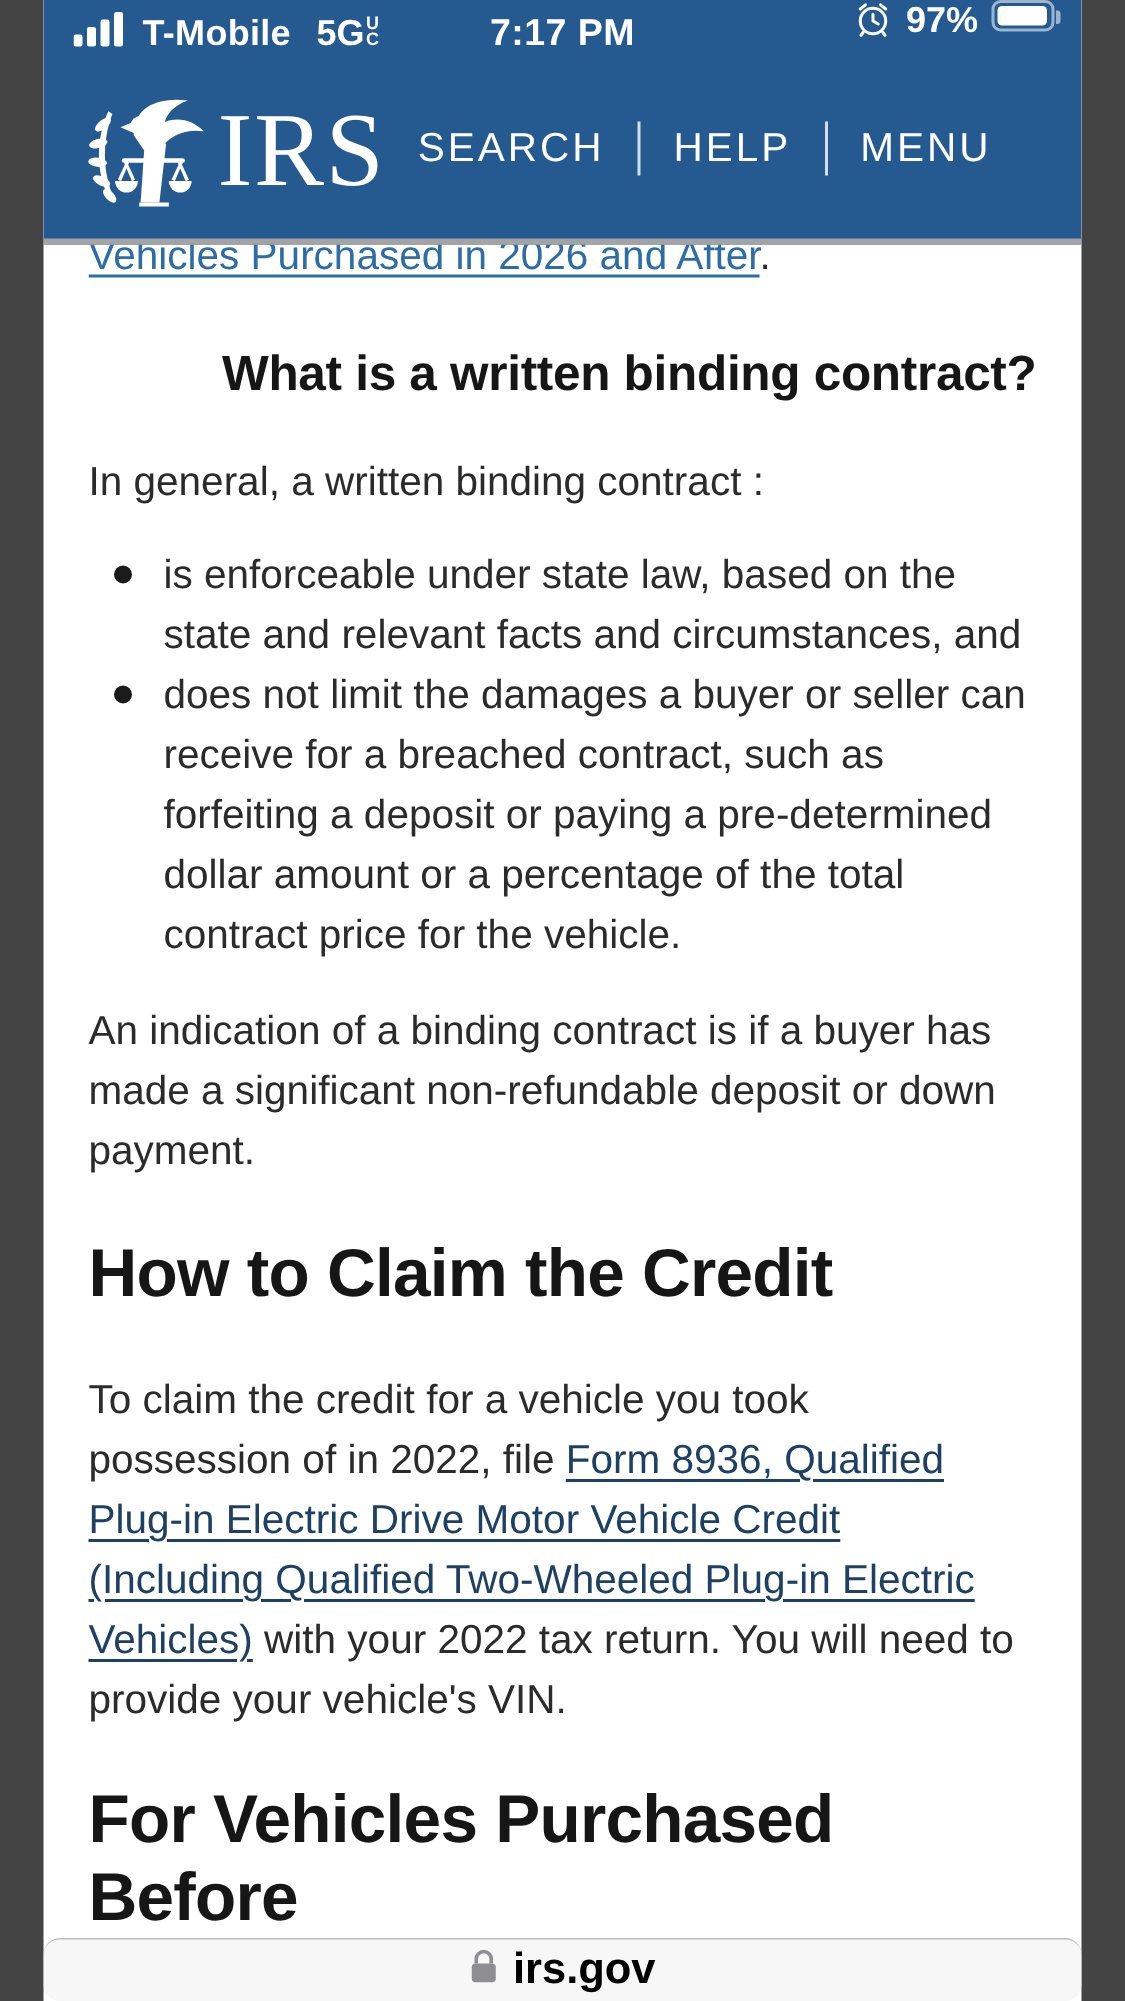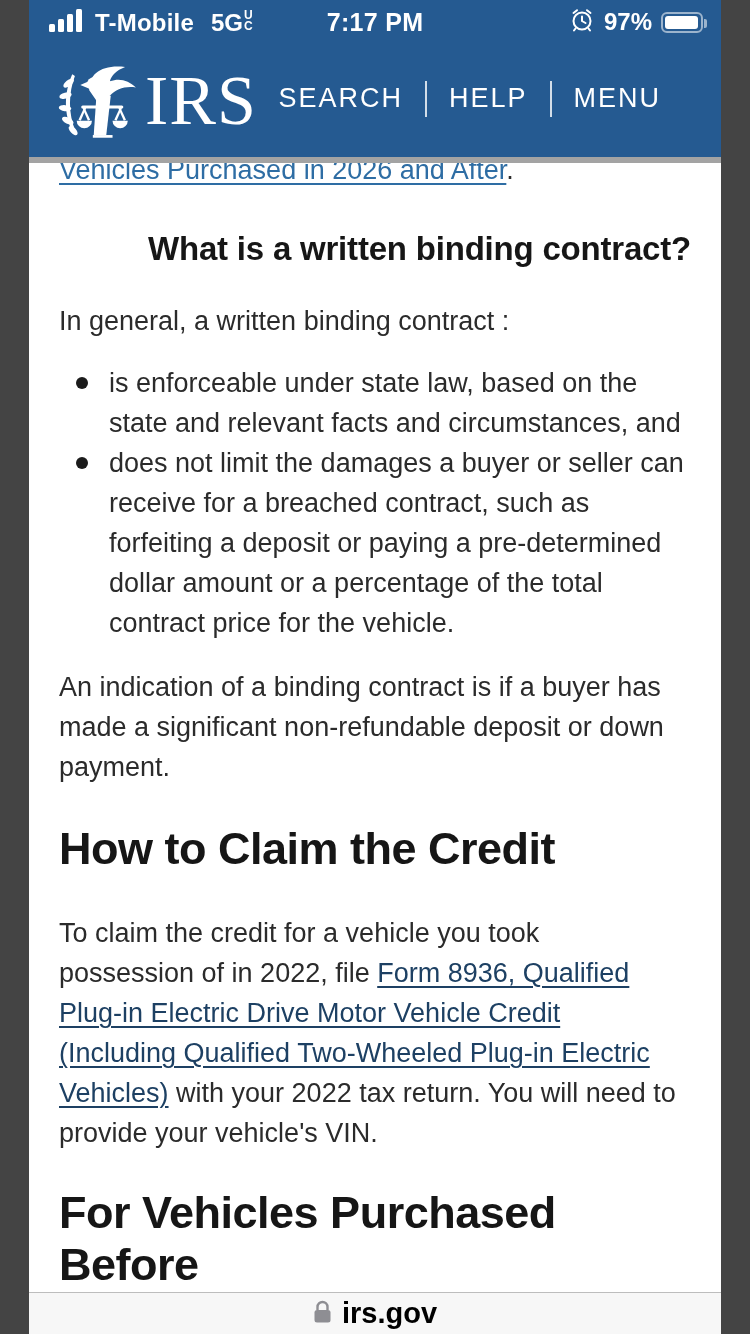--- a/index.html
+++ b/index.html
@@ -16,30 +16,30 @@
     display:flex; align-items:center; padding:0 20px;
   }
   .sb-left { display:flex; align-items:flex-end; gap:9px; }
   .sb-carrier { font-size:24px; font-weight:600; letter-spacing:.2px; }
   .sb-net { display:flex; align-items:flex-start; font-size:24px; font-weight:600; margin-left:8px; }
   .sb-net-sub { display:flex; flex-direction:column; font-size:12px; line-height:11px; font-weight:700; margin-left:1px; margin-top:1px; }
   .sb-time {
     position:absolute; left:50%; transform:translateX(-50%);
     font-size:25px; font-weight:700; letter-spacing:.3px;
   }
-  .sb-right { position:absolute; right:18px; top:0; height:44px; display:flex; align-items:center; gap:9px; }
+  .sb-right { position:absolute; right:18px; top:0; height:44px; display:flex; gap:9px; }
   .sb-batt-pct { font-size:24px; font-weight:600; }
   .battery { position:relative; width:42px; height:21px; border:2px solid rgba(255,255,255,.55); border-radius:6px; }
   .battery .level { position:absolute; top:2px; bottom:2px; left:2px; right:3px; background:#fff; border-radius:3px; }
   .battery .tip { position:absolute; right:-6px; top:5px; width:3px; height:9px; background:rgba(255,255,255,.55); border-radius:0 2px 2px 0; }
 
   
   .site-header {
     position:relative; height:119px; background:#255a91;
-    border-bottom:6px solid #a3a3a3;
+    border-bottom:4px solid #a3a3a3;
   }
   .logo { position:absolute; left:28px; top:14px; display:flex; align-items:center; }
   .logo svg { width:86px; height:86px; }
   .logo-text {
     font-family:"Liberation Serif", serif; font-size:70px; color:#fff;
     letter-spacing:1px; margin-left:2px; line-height:86px;
   }
   .header-nav { position:absolute; right:38px; top:0; height:109px; display:flex; align-items:center; }
   .nav-item { color:#fff; font-size:27px; letter-spacing:2px; padding:0 22px; cursor:pointer; }
   .nav-divider { width:2px; height:36px; background:rgba(255,255,255,.8); }
@@ -62,21 +62,21 @@
     border-radius:50%; background:#1b1b1b;
   }
   p.indication { margin-top:24px; white-space:pre-line; }
   p.claim { margin-top:38px; white-space:pre-line; }
   h1.before-2022 { margin-top:34px; white-space:pre-line; }
 
   
   .url-bar {
     position:absolute; left:0; right:0; bottom:0; height:42px;
     background:#f7f7f7; border-top:1px solid #bdbdbd;
-    display:flex; align-items:center; justify-content:center; gap:10px;
+    display:flex; align-items:center; justify-content:center; gap:10px;border-radius:11px;
   }
   .url-domain { font-size:29px; font-weight:600; color:#000; }
 </style>
 </head>
 <body>
 
 <div class="phone">
 
   <div class="status-bar">
     <div class="sb-left">

